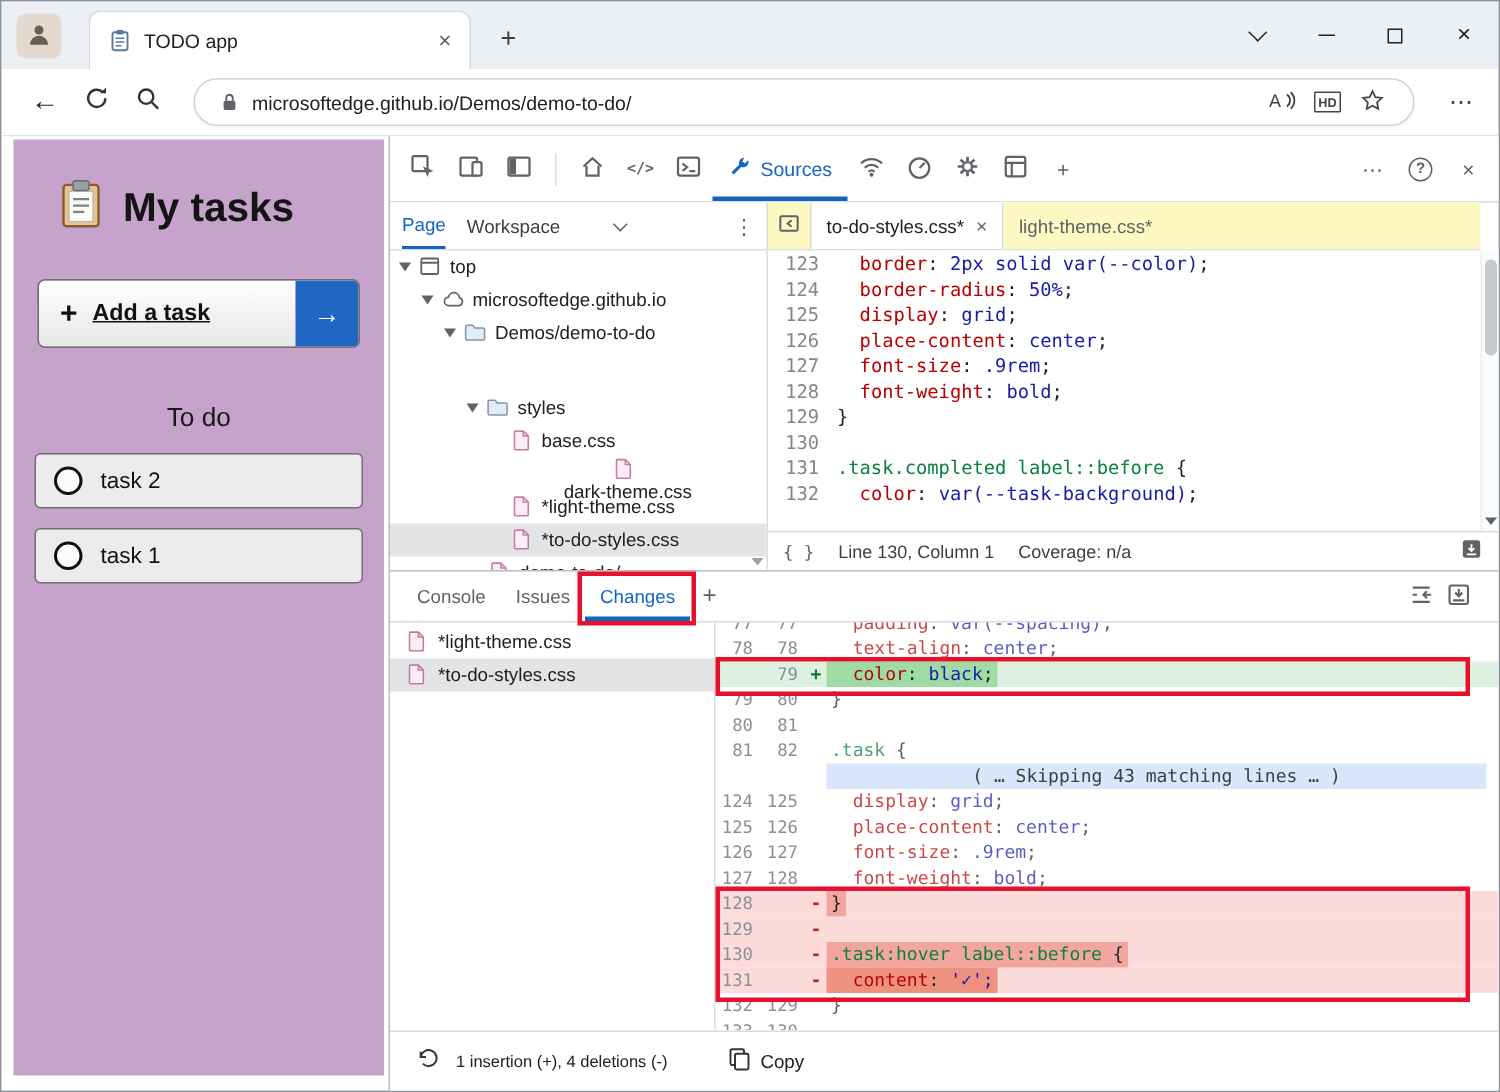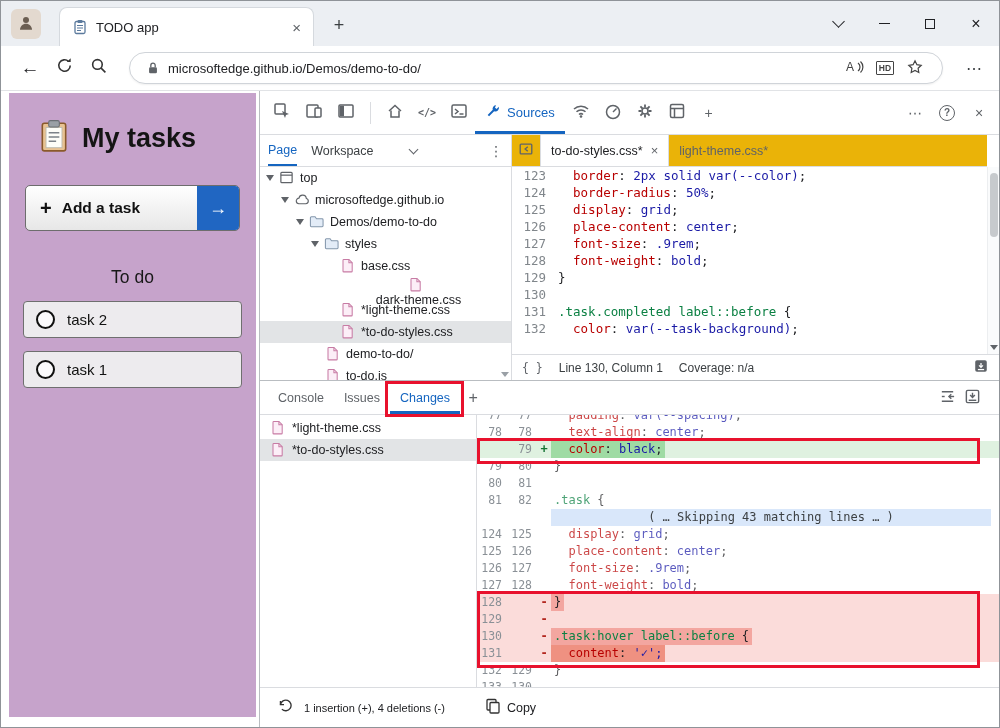--- a/index.html
+++ b/index.html
@@ -50,21 +50,21 @@
   .page { position:absolute; top:90px; left:0; right:0; bottom:0; background:#fff; }
 
   
   .app-sidebar { position:absolute; left:8px; top:2px; width:247px; height:624px; background:var(--purple); }
   .app-header { display:flex; align-items:center; gap:11px; padding:26px 0 0 28px; }
   .app-title { font-size:27px; font-weight:bold; color:#141414; }
   .add-btn { margin:28px 16px 0; width:calc(100% - 32px); height:46px; display:flex; align-items:center;
              background:linear-gradient(#ffffff,#e7e7e7); border:1px solid #6d6d6d; border-radius:5px;
              overflow:hidden; cursor:pointer; }
   .add-plus { font-size:20px; font-weight:bold; color:#111; margin-left:14px; }
-  .add-label { font-size:15.5px; font-weight:bold; color:#111; margin-left:10px; flex:1; text-align:left; }
+  .add-label { font-size:15.5px; font-weight:bold; color:#111; margin-left:10px; flex:1; text-align:left;text-decoration:underline; }
   .add-arrow-box { width:42px; height:100%; background:var(--button-blue); display:flex; align-items:center;
                    justify-content:center; flex:none; }
   .add-arrow { color:#fff; font-size:18px; font-weight:bold; }
   .todo-heading { text-align:center; font-size:17.5px; font-weight:normal; color:#181818; margin-top:36px; }
   .task { margin:13px 14px 0; height:37px; background:#edebee; border:1px solid #6f6f6f; border-radius:4px;
           display:flex; align-items:center; padding-left:12px; gap:12px; cursor:pointer; }
   .task-circle { width:19px; height:19px; border:2.5px solid #101010; border-radius:50%; background:#fbfafc; flex:none; }
   .task-label { font-size:15px; color:#121212; }
 
   
@@ -87,21 +87,21 @@
   .dt-sourcebar { position:absolute; top:44px; left:0; right:12px; height:32px; border-bottom:1px solid #dadce0;
                   display:flex; background:#fff; }
   .nav-header { width:252px; border-right:1px solid #dadce0; display:flex; align-items:center;
                 padding:0 8px; gap:14px; }
   .nh-page { font-size:12.5px; color:var(--accent); border-bottom:2px solid var(--accent);
              height:31px; display:flex; align-items:center; cursor:pointer; }
   .nh-ws { font-size:12.5px; color:#3c4043; display:flex; align-items:center; gap:5px; cursor:pointer; }
   .smallchev { width:7px; height:7px; border-right:1.4px solid #5f6368; border-bottom:1.4px solid #5f6368;
                transform:rotate(45deg); margin-top:-3px; }
   .nh-more { margin-left:auto; font-size:14px; color:#5f6368; border:none; background:none; cursor:pointer; }
-  .editor-tabs { flex:1; background:#eab308; display:flex; align-items:stretch; }
+  .editor-tabs { flex:1; background:#fef9c3; display:flex; align-items:stretch; }
   .navtoggle { width:28px; border:none; background:none; display:flex; align-items:center; justify-content:center;
                color:#5f6368; cursor:pointer; }
   .navtoggle svg { width:16px; height:16px; }
   .etab { display:flex; align-items:center; padding:0 10px; font-size:12.5px; color:#5f6368; cursor:pointer; }
   .etab.active { background:#fff; color:#202124; border-left:1px solid #dadce0; border-right:1px solid #dadce0; }
   .etab .x { margin-left:8px; font-size:13px; color:#5f6368; }
 
   .dt-middle { position:absolute; top:76px; bottom:347px; left:0; right:0; display:flex; }
   .tree-pane { width:252px; border-right:1px solid #dadce0; overflow:hidden; position:relative; }
   .tree-row { display:flex; align-items:center; height:22px; font-size:12.5px; color:#202124; cursor:pointer; }
@@ -419,21 +419,21 @@
                 </svg></span>
               <span>microsoftedge.github.io</span>
             </div>
             <div class="tree-row" style="padding-left: 36px;">
               <span class="tri"></span>
               <span class="tico"><svg viewBox="0 0 16 16">
                   <path d="M1.5 4a1 1 0 0 1 1-1h4l1.5 2h6a1 1 0 0 1 1 1v6.5a1 1 0 0 1-1 1H2.5a1 1 0 0 1-1-1z" fill="#e3ecf7" stroke="#8396ab" stroke-width="1.1"></path>
                 </svg></span>
               <span>Demos/demo-to-do</span>
             </div>
-            <div class="tree-row" style="padding-left: 51px;">
+            <div class="tree-row" style="padding-left: 51px; margin-top: 28px;">
               <span class="tri"></span>
               <span class="tico"><svg viewBox="0 0 16 16">
                   <path d="M1.5 4a1 1 0 0 1 1-1h4l1.5 2h6a1 1 0 0 1 1 1v6.5a1 1 0 0 1-1 1H2.5a1 1 0 0 1-1-1z" fill="#e3ecf7" stroke="#8396ab" stroke-width="1.1"></path>
                 </svg></span>
               <span>styles</span>
             </div>
             <div class="tree-row" style="padding-left: 66px;">
               <span class="trisp"></span>
               <span class="tico"><svg viewBox="0 0 16 16">
                   <path d="M4 1.5h5.5L13 5v9a.8.8 0 0 1-.8.8H4a.8.8 0 0 1-.8-.8V2.3A.8.8 0 0 1 4 1.5z" fill="#fceef7" stroke="#c77ba4" stroke-width="1.1"></path>

